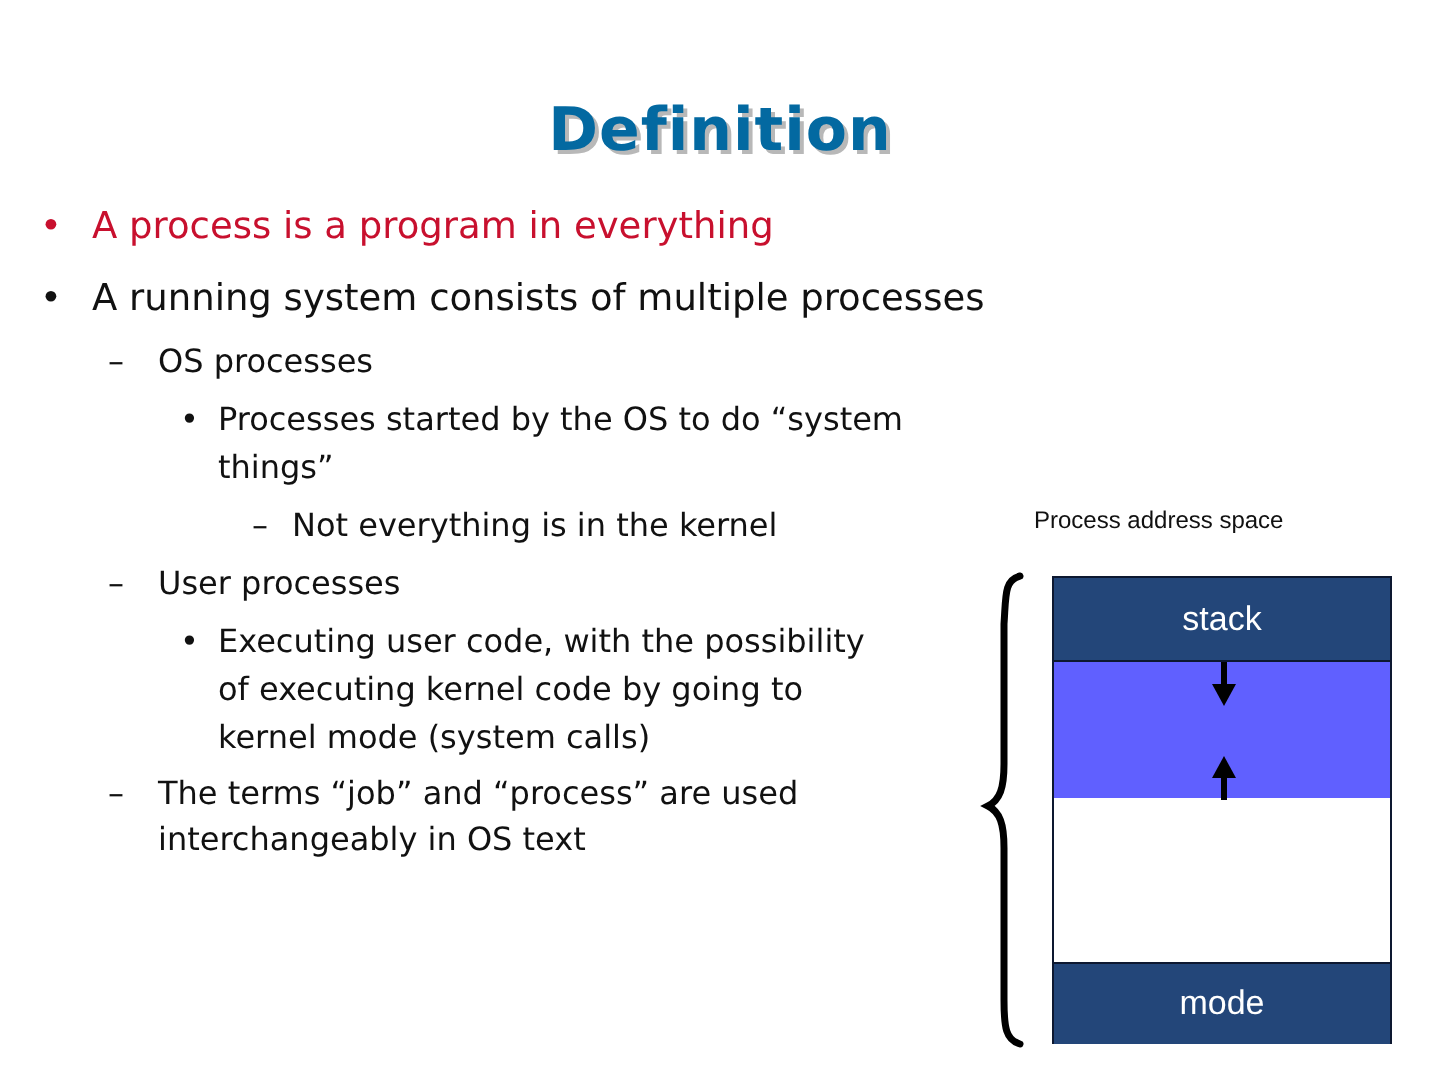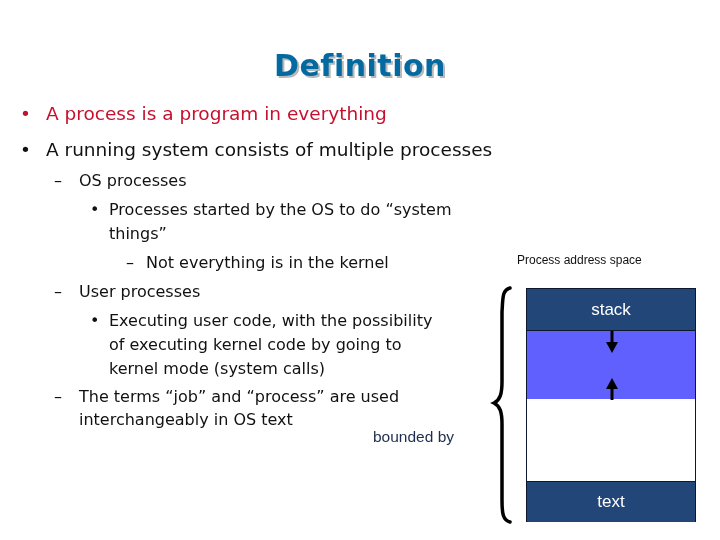--- a/index.html
+++ b/index.html
@@ -68,33 +68,32 @@
 </div>
 <div>
   <span class="abs l2" style="left:54px; top:387px;">–</span>
   <span class="abs l2" style="left:79px; top:387px;">The terms “job” and “process” are used</span>
   <span class="abs l2" style="left:79px; top:410px;">interchangeably in OS text</span>
 </div>
 
 <div class="abs diag-label" style="left:517px; top:253px;">Process address space</div>
 
 <div class="abs bounded" style="left:373px; top:425px;">
-  <div>bounded by</div>
 </div>
 
 <svg class="abs" style="left:490px; top:282px;" width="30" height="246">
   <path d="M20 6 C12 8, 13 16, 12 30 L12 100 C12 112, 10 118, 4 121 C10 124, 12 130, 12 142 L12 218 C12 232, 13 238, 20 240" fill="none" stroke="#000" stroke-width="3.5" stroke-linecap="round"></path>
 </svg>
 
 <div class="box" style="top:288px; height:234px;">
   <div class="seg dark" style="top:0; height:41px;">stack</div>
   <div class="seg light divider" style="top:41px; height:69px;">
     <svg style="position:absolute; left:78px; top:0;" width="14" height="24">
       <rect x="5.5" y="0" width="3" height="12" fill="#000"></rect>
       <polygon points="1,11 13,11 7,22" fill="#000"></polygon>
     </svg>
     <svg style="position:absolute; left:78px; top:45px;" width="14" height="24">
       <polygon points="7,2 1,13 13,13" fill="#000"></polygon>
       <rect x="5.5" y="12" width="3" height="12" fill="#000"></rect>
     </svg>
   </div>
-  <div class="seg dark divider" style="top:192px; height:41px;">text</div>
+  <div class="seg dark divider" style="top:192px; height:41px;">mode</div>
 </div>
 
 </body></html>

